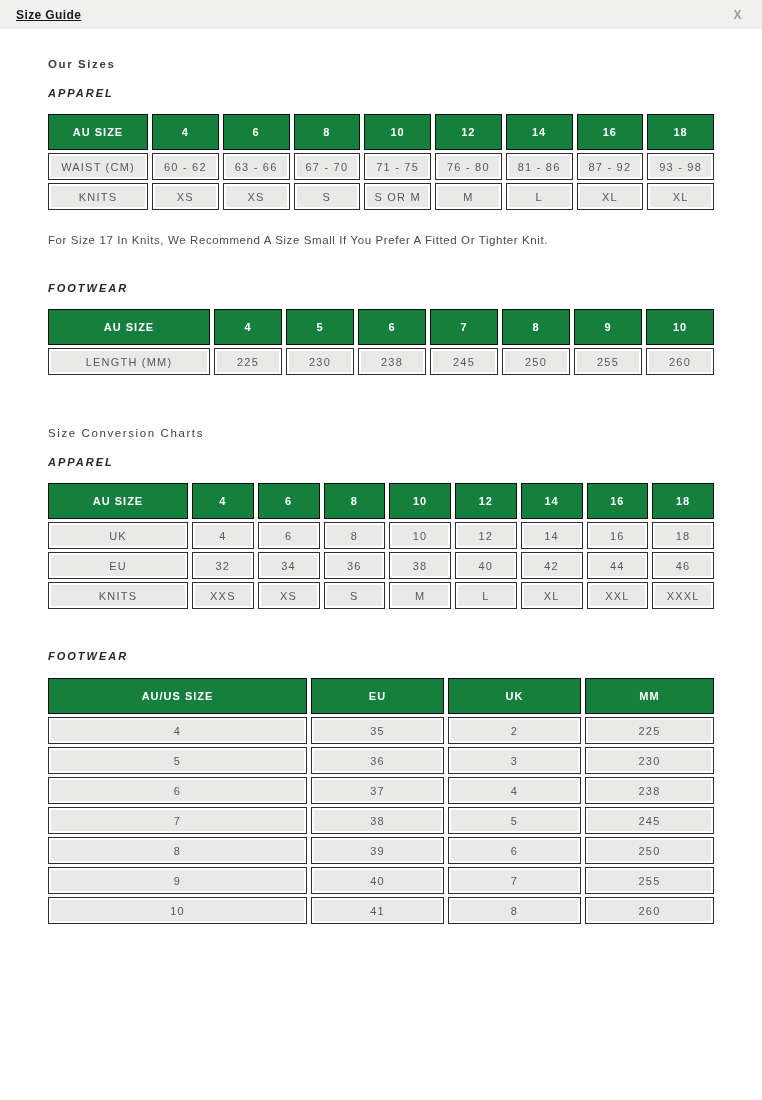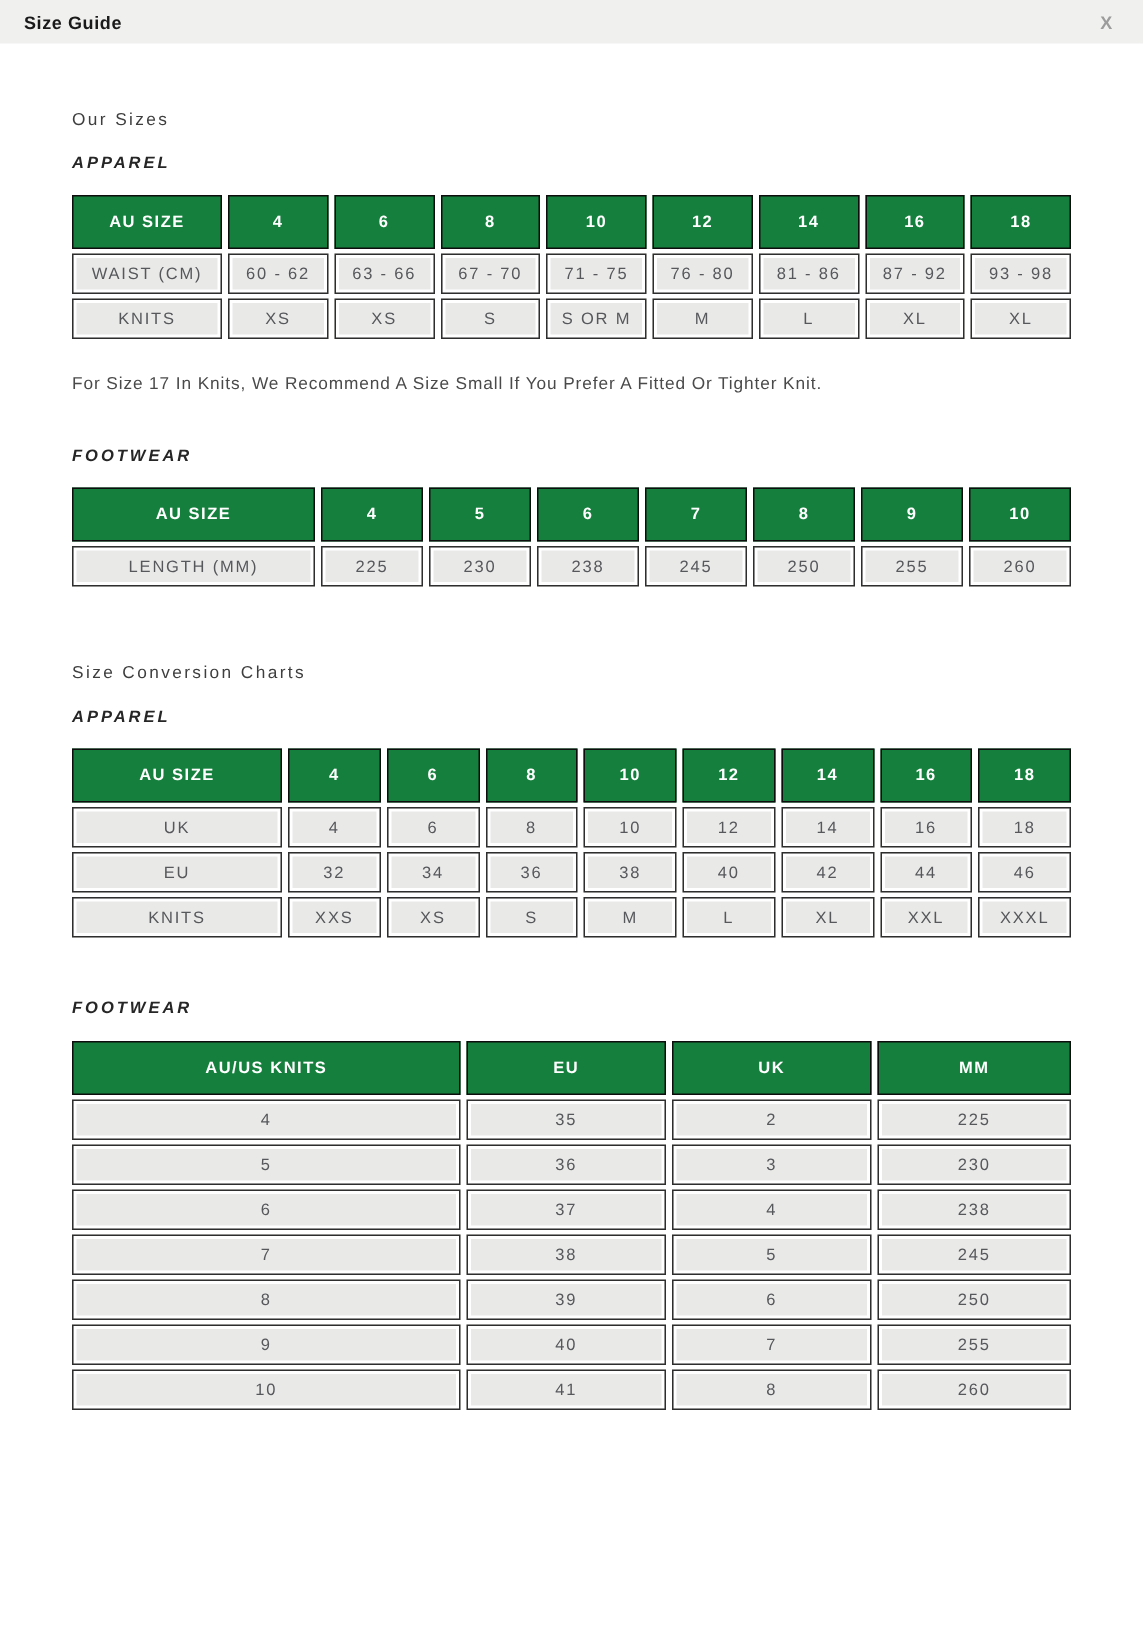--- a/index.html
+++ b/index.html
@@ -19,20 +19,21 @@
     display: flex;
     align-items: center;
     justify-content: space-between;
     padding: 0 16px;
   }
   .modal-title {
     font-size: 12px;
     font-weight: bold;
     letter-spacing: 0.4px;
     color: #1a1a1a;
+    text-decoration: underline;
   }
   .close-btn {
     background: none;
     border: none;
     cursor: pointer;
     color: #9c9c9c;
     font-size: 12px;
     font-weight: bold;
     font-family: inherit;
     letter-spacing: 0.5px;
@@ -41,21 +42,21 @@
 
   
   .content { padding: 0 48px; }
 
   .eyebrow {
     font-size: 11.5px;
     letter-spacing: 1.6px;
     color: #3e3e3e;
     font-weight: normal;
   }
-  #our-sizes { margin-top: 45px; }
+  #our-sizes { margin-top: 29px; font-weight: bold; }
   #conversion-charts { margin-top: 49px; }
 
   .sub-label {
     font-size: 11px;
     font-weight: bold;
     letter-spacing: 2px;
     color: #262626;
     font-style: italic;
   }
   #apparel-sizes-heading { margin-top: 17px; margin-bottom: 12px; }
@@ -246,21 +247,21 @@
             <td>XXL</td>
             <td>XXXL</td>
           </tr>
         </tbody>
       </table>
 
     <h3 class="sub-label" id="footwear-conv-heading">FOOTWEAR</h3>
     <table class="size-table t4">
         <thead>
           <tr>
-            <th>AU/US KNITS</th>
+            <th>AU/US SIZE</th>
             <th>EU</th>
             <th>UK</th>
             <th>MM</th>
           </tr>
         </thead>
         <tbody>
           <tr>
             <td>4</td>
             <td>35</td>
             <td>2</td>

